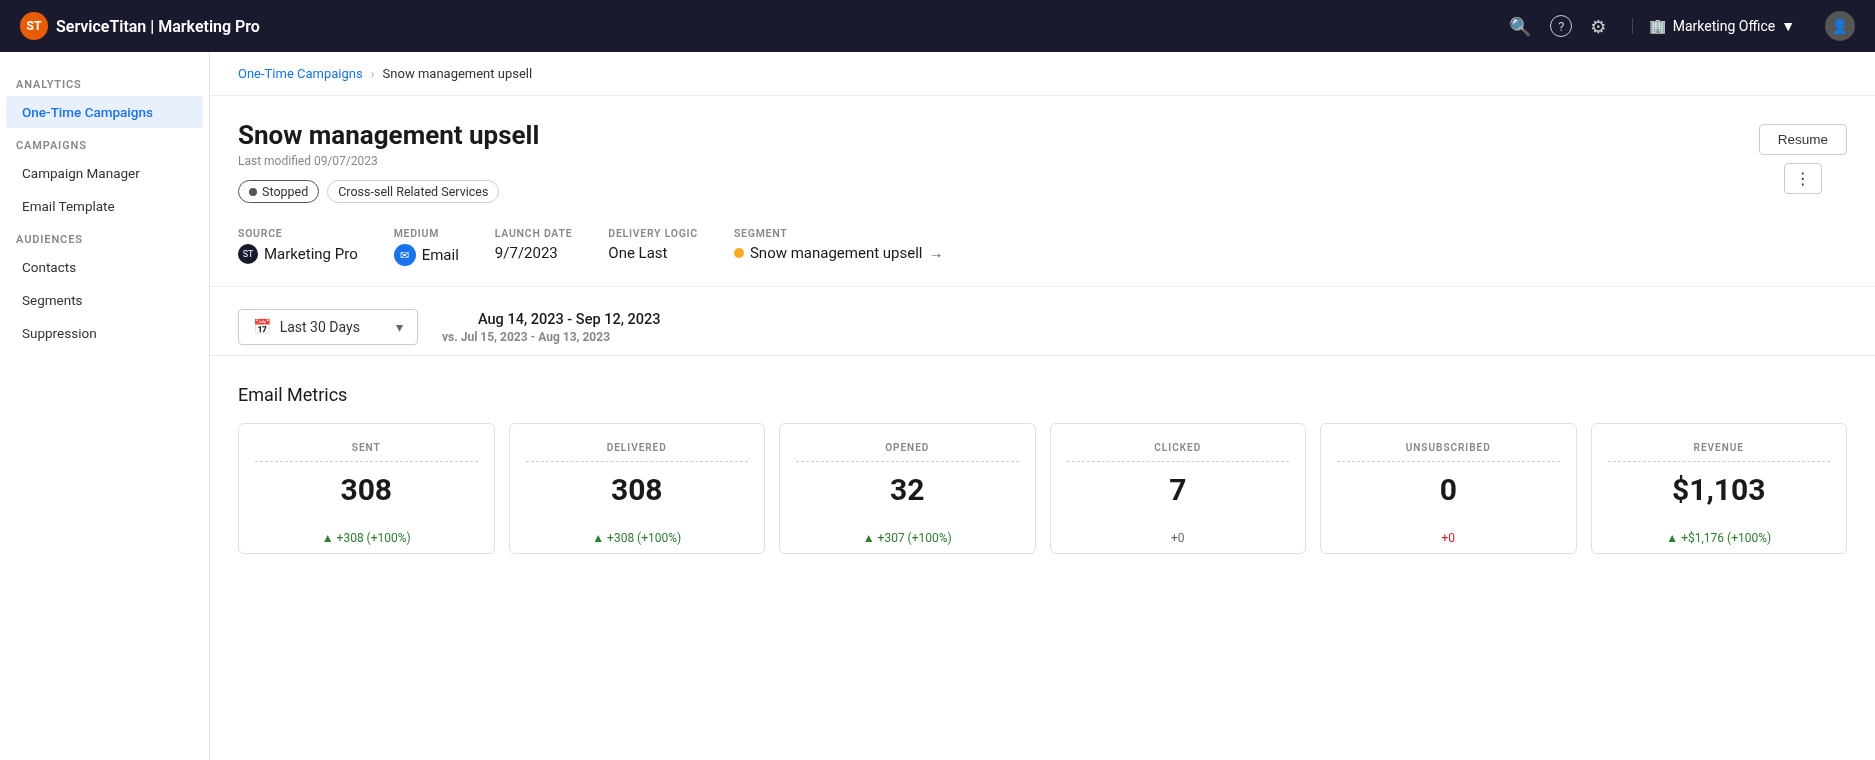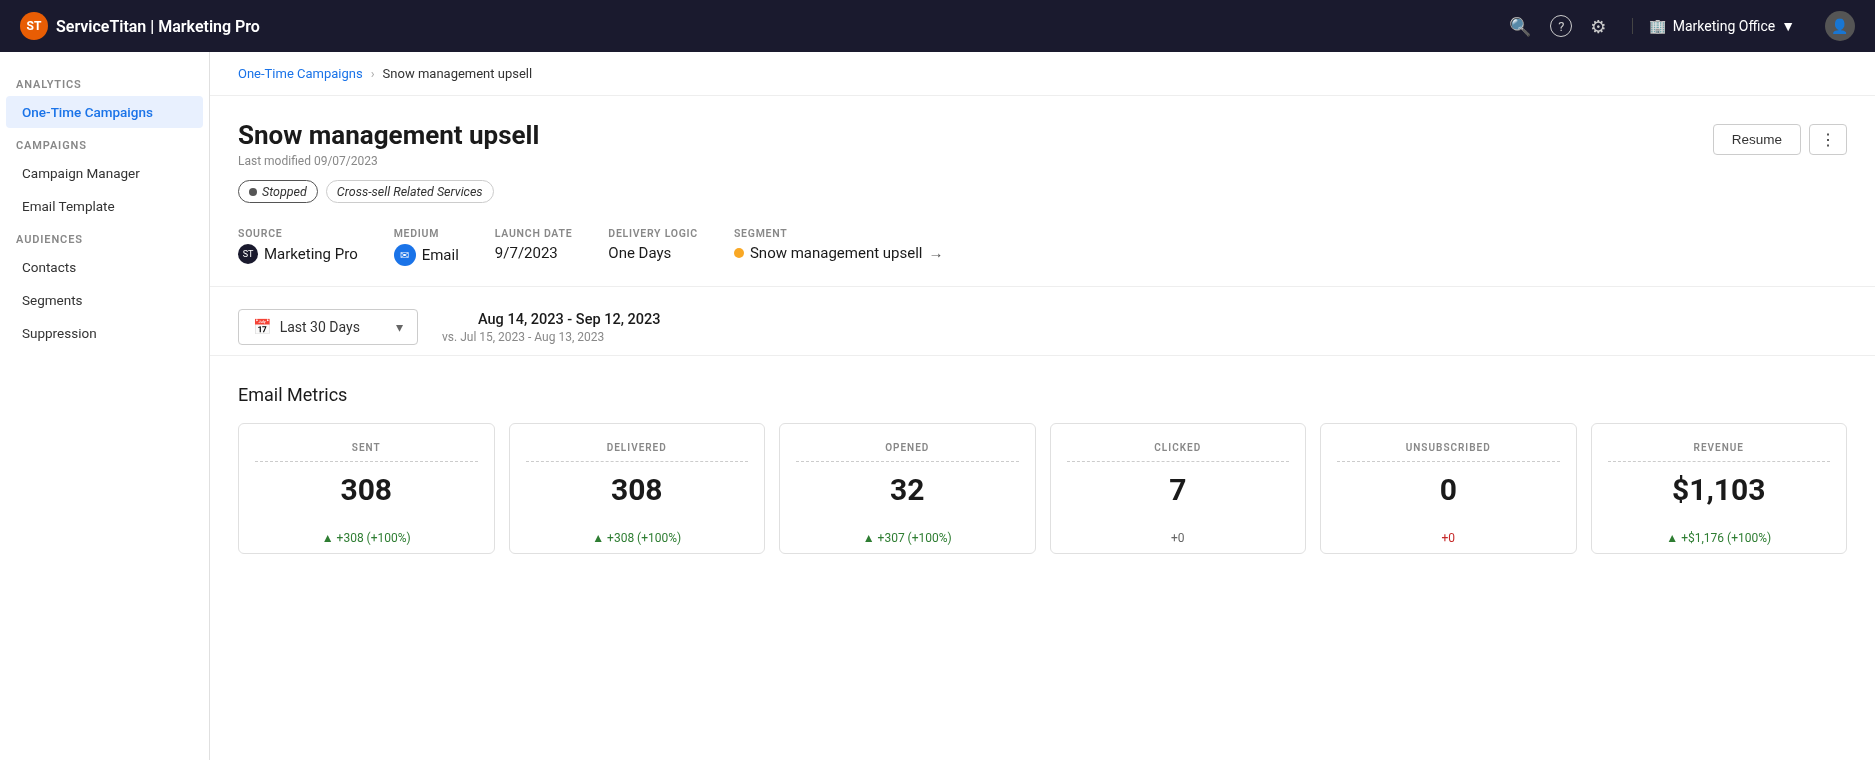--- a/index.html
+++ b/index.html
@@ -158,21 +158,20 @@
     .campaign-modified {
       font-size: 12px;
       color: #888;
       margin-bottom: 12px;
     }
     .campaign-badges {
       display: flex;
       gap: 8px;
       align-items: center;
       margin-bottom: 24px;
-      font-style: italic;
     }
     .badge-stopped {
       display: flex;
       align-items: center;
       gap: 5px;
       border: 1px solid #555;
       border-radius: 20px;
       padding: 3px 10px;
       font-size: 12.5px;
       color: #333;
@@ -188,20 +187,21 @@
       padding: 3px 10px;
       font-size: 12.5px;
       color: #333;
     }
 
     .campaign-actions {
       display: flex;
       align-items: center;
       gap: 8px;
       margin-top: 4px;
+      flex-direction: column;
     }
     .btn-resume {
       border: 1px solid #ccc;
       background: #fff;
       color: #333;
       font-size: 13.5px;
       padding: 7px 18px;
       border-radius: 4px;
       cursor: pointer;
       font-weight: 500;
@@ -292,20 +292,21 @@
     .date-range-main {
       font-size: 14.5px;
       color: #1a1a1a;
       font-weight: 500;
       margin-left: 36px;
     }
     .date-range-vs {
       font-size: 12px;
       color: #888;
       margin-top: 2px;
+      font-weight: bold;
     }
 
     
     .metrics-section {
       padding: 28px 28px;
     }
     .metrics-title {
       font-size: 18px;
       font-weight: 400;
       color: #1a1a1a;
@@ -436,21 +437,21 @@
             <span class="meta-icon-email">✉</span>
             <span>Email</span>
           </div>
         </div>
         <div class="meta-item">
           <div class="meta-label">LAUNCH DATE</div>
           <div class="meta-value">9/7/2023</div>
         </div>
         <div class="meta-item">
           <div class="meta-label">DELIVERY LOGIC</div>
-          <div class="meta-value">One Days</div>
+          <div class="meta-value">One Last</div>
         </div>
         <div class="meta-item">
           <div class="meta-label">SEGMENT</div>
           <div class="meta-value">
             <span class="meta-dot-yellow"></span>
             <span>Snow management upsell</span>
             <span class="meta-arrow">→</span>
           </div>
         </div>
       </div>

